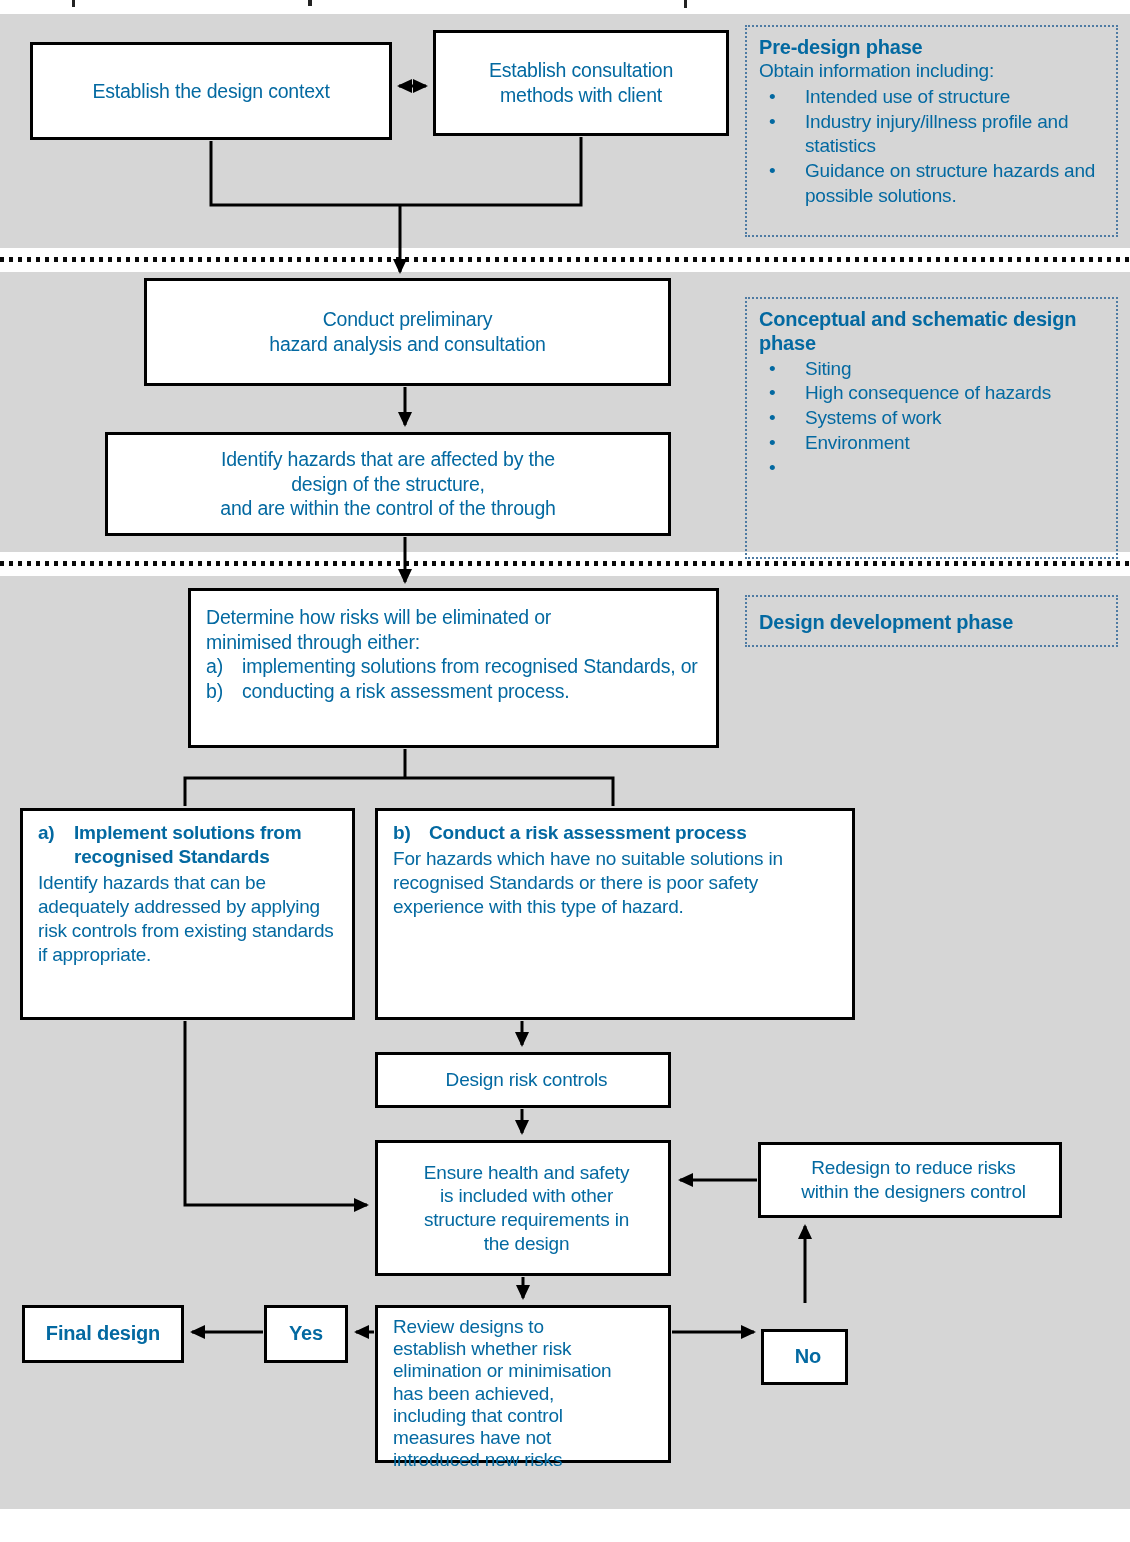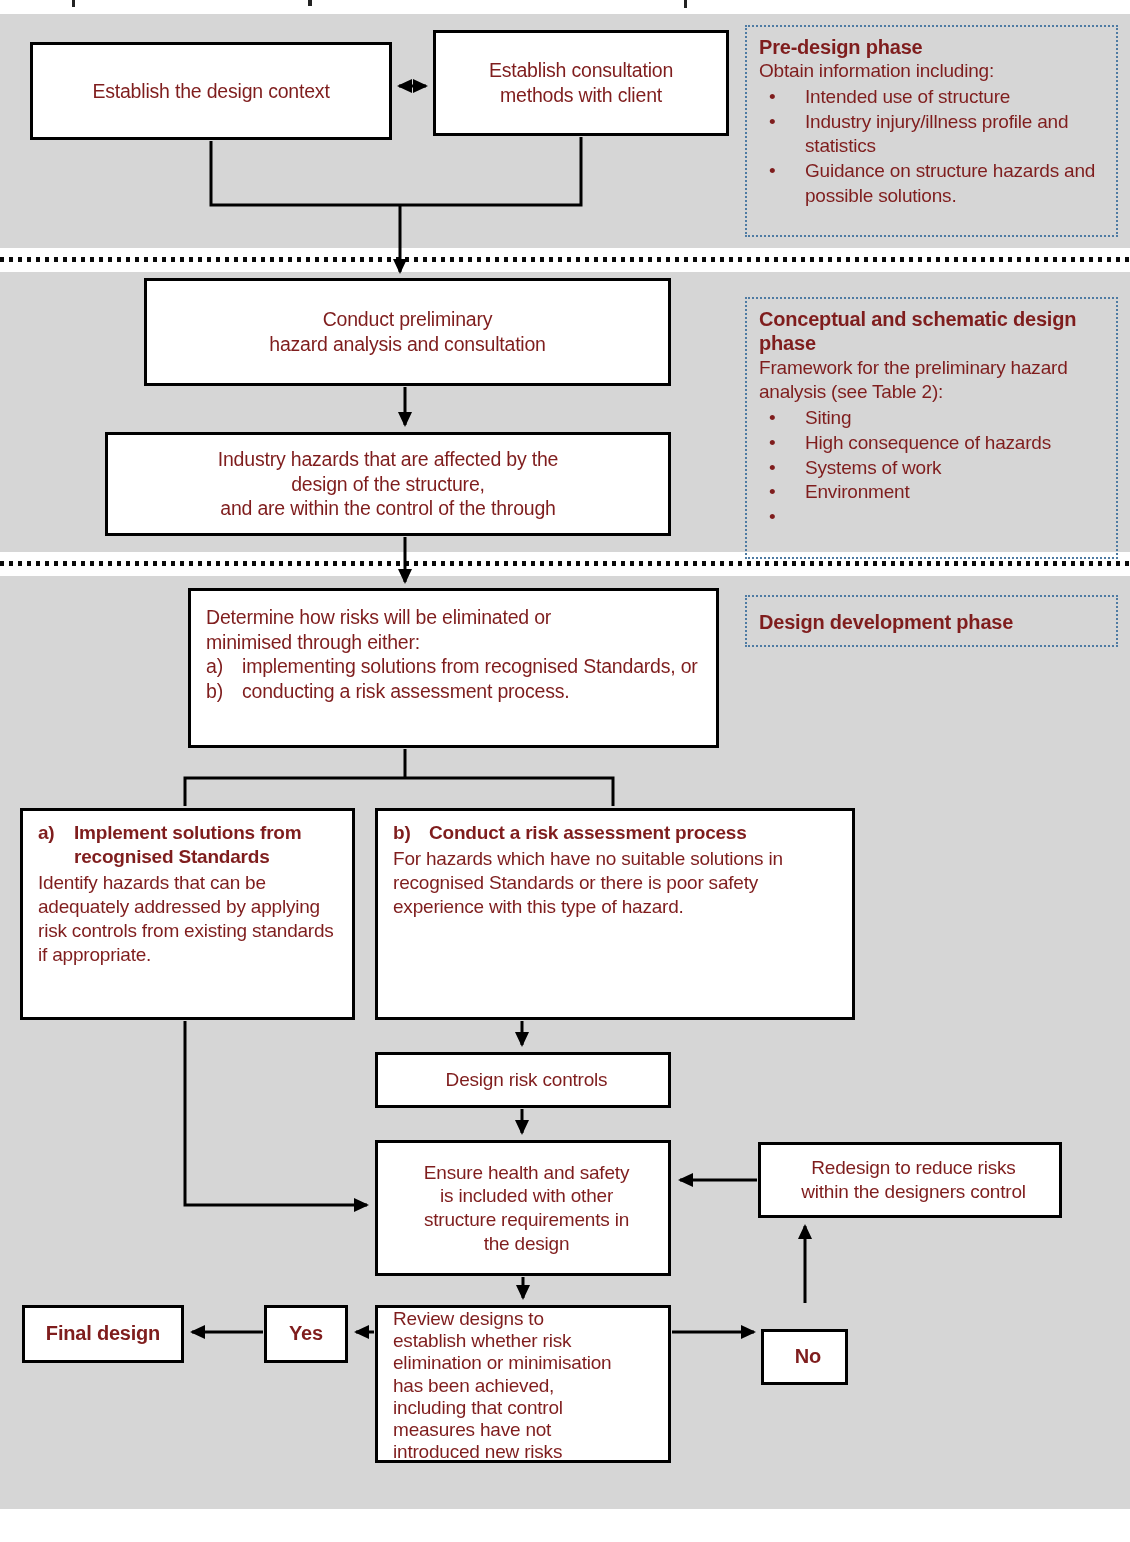--- a/index.html
+++ b/index.html
@@ -1,21 +1,21 @@
 <!DOCTYPE html>
 <html><head>
 <meta charset="utf-8">
 <style>
   html,body{margin:0;padding:0;background:#ffffff;}
   #stage{
     position:relative;
     width:1130px;height:1542px;
     background:#ffffff;
     font-family:"Liberation Sans", sans-serif;
-    color:#7f1d1d;
+    color:#0369a1;
     letter-spacing:-0.2px;
     overflow:hidden;
   }
   .abs{position:absolute;box-sizing:border-box;}
   
   .canvas{left:0;top:14px;width:1130px;height:1495px;background:#d6d6d6;}
   
   .band{left:0;width:1130px;height:24px;background:#ffffff;}
   .dotline{
     left:0;width:1130px;height:5px;
@@ -84,21 +84,20 @@
       </li>
       <li>
         <span class="bullet">•</span>
         <span class="btext">Guidance on structure hazards and possible solutions.</span>
       </li>
     </ul>
   </div>
 
   <div class="abs panel" style="left:745px;top:297px;width:373px;height:262px;">
     <div class="ptitle">Conceptual and schematic design phase</div>
-    <div>Framework for the preliminary hazard analysis (see Table 2):</div>
     <ul>
       <li>
         <span class="bullet">•</span>
         <span class="btext">Siting</span>
       </li>
       <li>
         <span class="bullet">•</span>
         <span class="btext">High consequence of hazards</span>
       </li>
       <li>
@@ -127,21 +126,21 @@
     <div>Establish consultation</div>
     <div>methods with client</div>
   </div>
 
   <div class="abs box center" style="left:144px;top:278px;width:527px;height:108px;">
     <div>Conduct preliminary</div>
     <div>hazard analysis and consultation</div>
   </div>
 
   <div class="abs box center" style="left:105px;top:432px;width:566px;height:104px;">
-    <div>Industry hazards that are affected by the</div>
+    <div>Identify hazards that are affected by the</div>
     <div>design of the structure,</div>
     <div>and are within the control of the through</div>
   </div>
 
   <div class="abs box leftpad" style="left:140px;top:588px;width:531px;height:160px;padding-top:14px;margin-left:48px;">
     <div>Determine how risks will be eliminated or</div>
     <div>minimised through either:</div>
     <div class="hang">
       <span class="mk">a)</span>
       <span class="tx">implementing solutions from recognised Standards, or</span>
@@ -177,21 +176,21 @@
     <div>is included with other</div>
     <div>structure requirements in</div>
     <div>the design</div>
   </div>
 
   <div class="abs box vcenter-left" style="left:758px;top:1142px;width:304px;height:76px;font-size:19px;">
     <div>Redesign to reduce risks</div>
     <div>within the designers control</div>
   </div>
 
-  <div class="abs box leftpad" style="left:375px;top:1305px;width:296px;height:158px;font-size:19px;line-height:1.17;padding-top:0;">
+  <div class="abs box leftpad" style="left:375px;top:1305px;width:296px;height:158px;font-size:19px;line-height:1.17;padding-top:8px;">
     <div>Review designs to</div>
     <div>establish whether risk</div>
     <div>elimination or minimisation</div>
     <div>has been achieved,</div>
     <div>including that control</div>
     <div>measures have not</div>
     <div>introduced new risks</div>
   </div>
 
   <div class="abs box center bold" style="left:22px;top:1305px;width:162px;height:58px;font-size:20px;">

